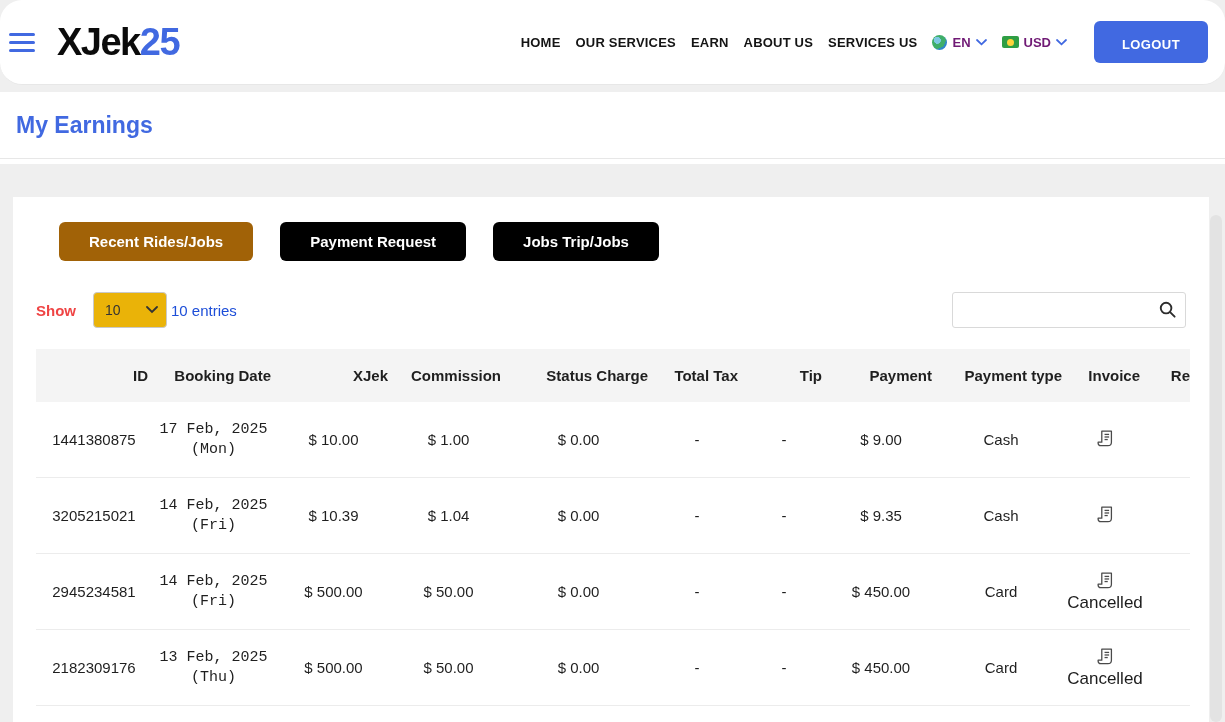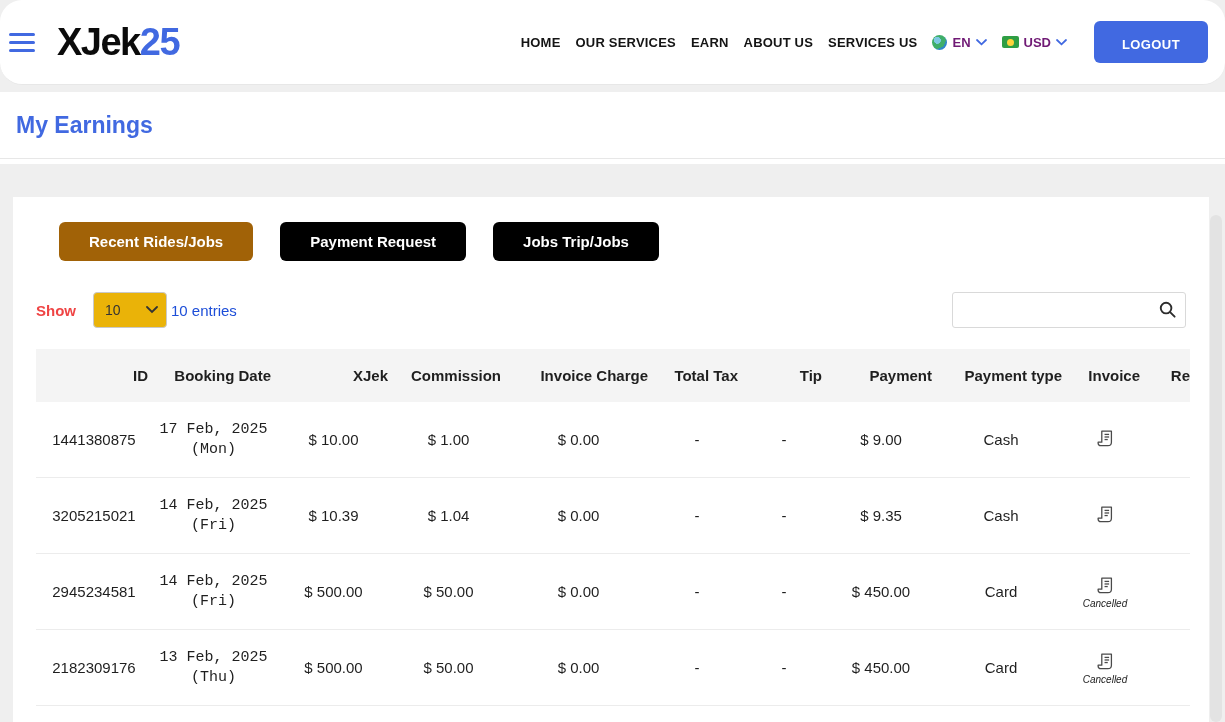--- a/index.html
+++ b/index.html
@@ -62,21 +62,21 @@
   .table-wrap{margin:21px 0 0 23px;width:1154px;overflow:hidden;}
   table{width:1248px;border-collapse:collapse;table-layout:fixed;}
   thead th{background:#f4f4f4;height:53px;font-size:15px;font-weight:600;color:#1f1f1f;
     text-align:right;padding:0 4px;}
   tbody tr{border-bottom:1px solid #ececec;}
   tbody td{height:75px;text-align:center;vertical-align:middle;font-size:15px;color:#1f1f1f;
     padding:0 4px;}
   .date2{line-height:20px;font-family:Liberation Mono, monospace;}
   .inv{display:flex;flex-direction:column;align-items:center;justify-content:center;gap:1px;}
   .inv-icon{cursor:pointer;line-height:0;}
-  .inv-note{font-size:10px;color:#1c1c1c;font-style:italic;}
+  .inv-note{font-size:17px;color:#1c1c1c;}
   
   .scroll-thumb{position:absolute;right:3px;top:215px;bottom:0;width:12px;
     background:#e3e3e3;border-radius:6px;z-index:1;}
 </style>
 </head>
 <body>
 
 <header class="topbar">
   <div class="hamburger">
     <span></span>
@@ -160,21 +160,21 @@
           <col style="width:130px">
         <col style="width:78px">
           <col style="width:140px">
       </colgroup>
       <thead>
         <tr>
           <th>ID</th>
           <th>Booking Date</th>
           <th>XJek</th>
           <th>Commission</th>
-          <th>Invoice Charge</th>
+          <th>Status Charge</th>
           <th>Total Tax</th>
           <th>Tip</th>
           <th>Payment</th>
           <th>Payment type</th>
           <th>Invoice</th>
           <th>Request Status</th>
         </tr>
       </thead>
       <tbody>
         <tr>

